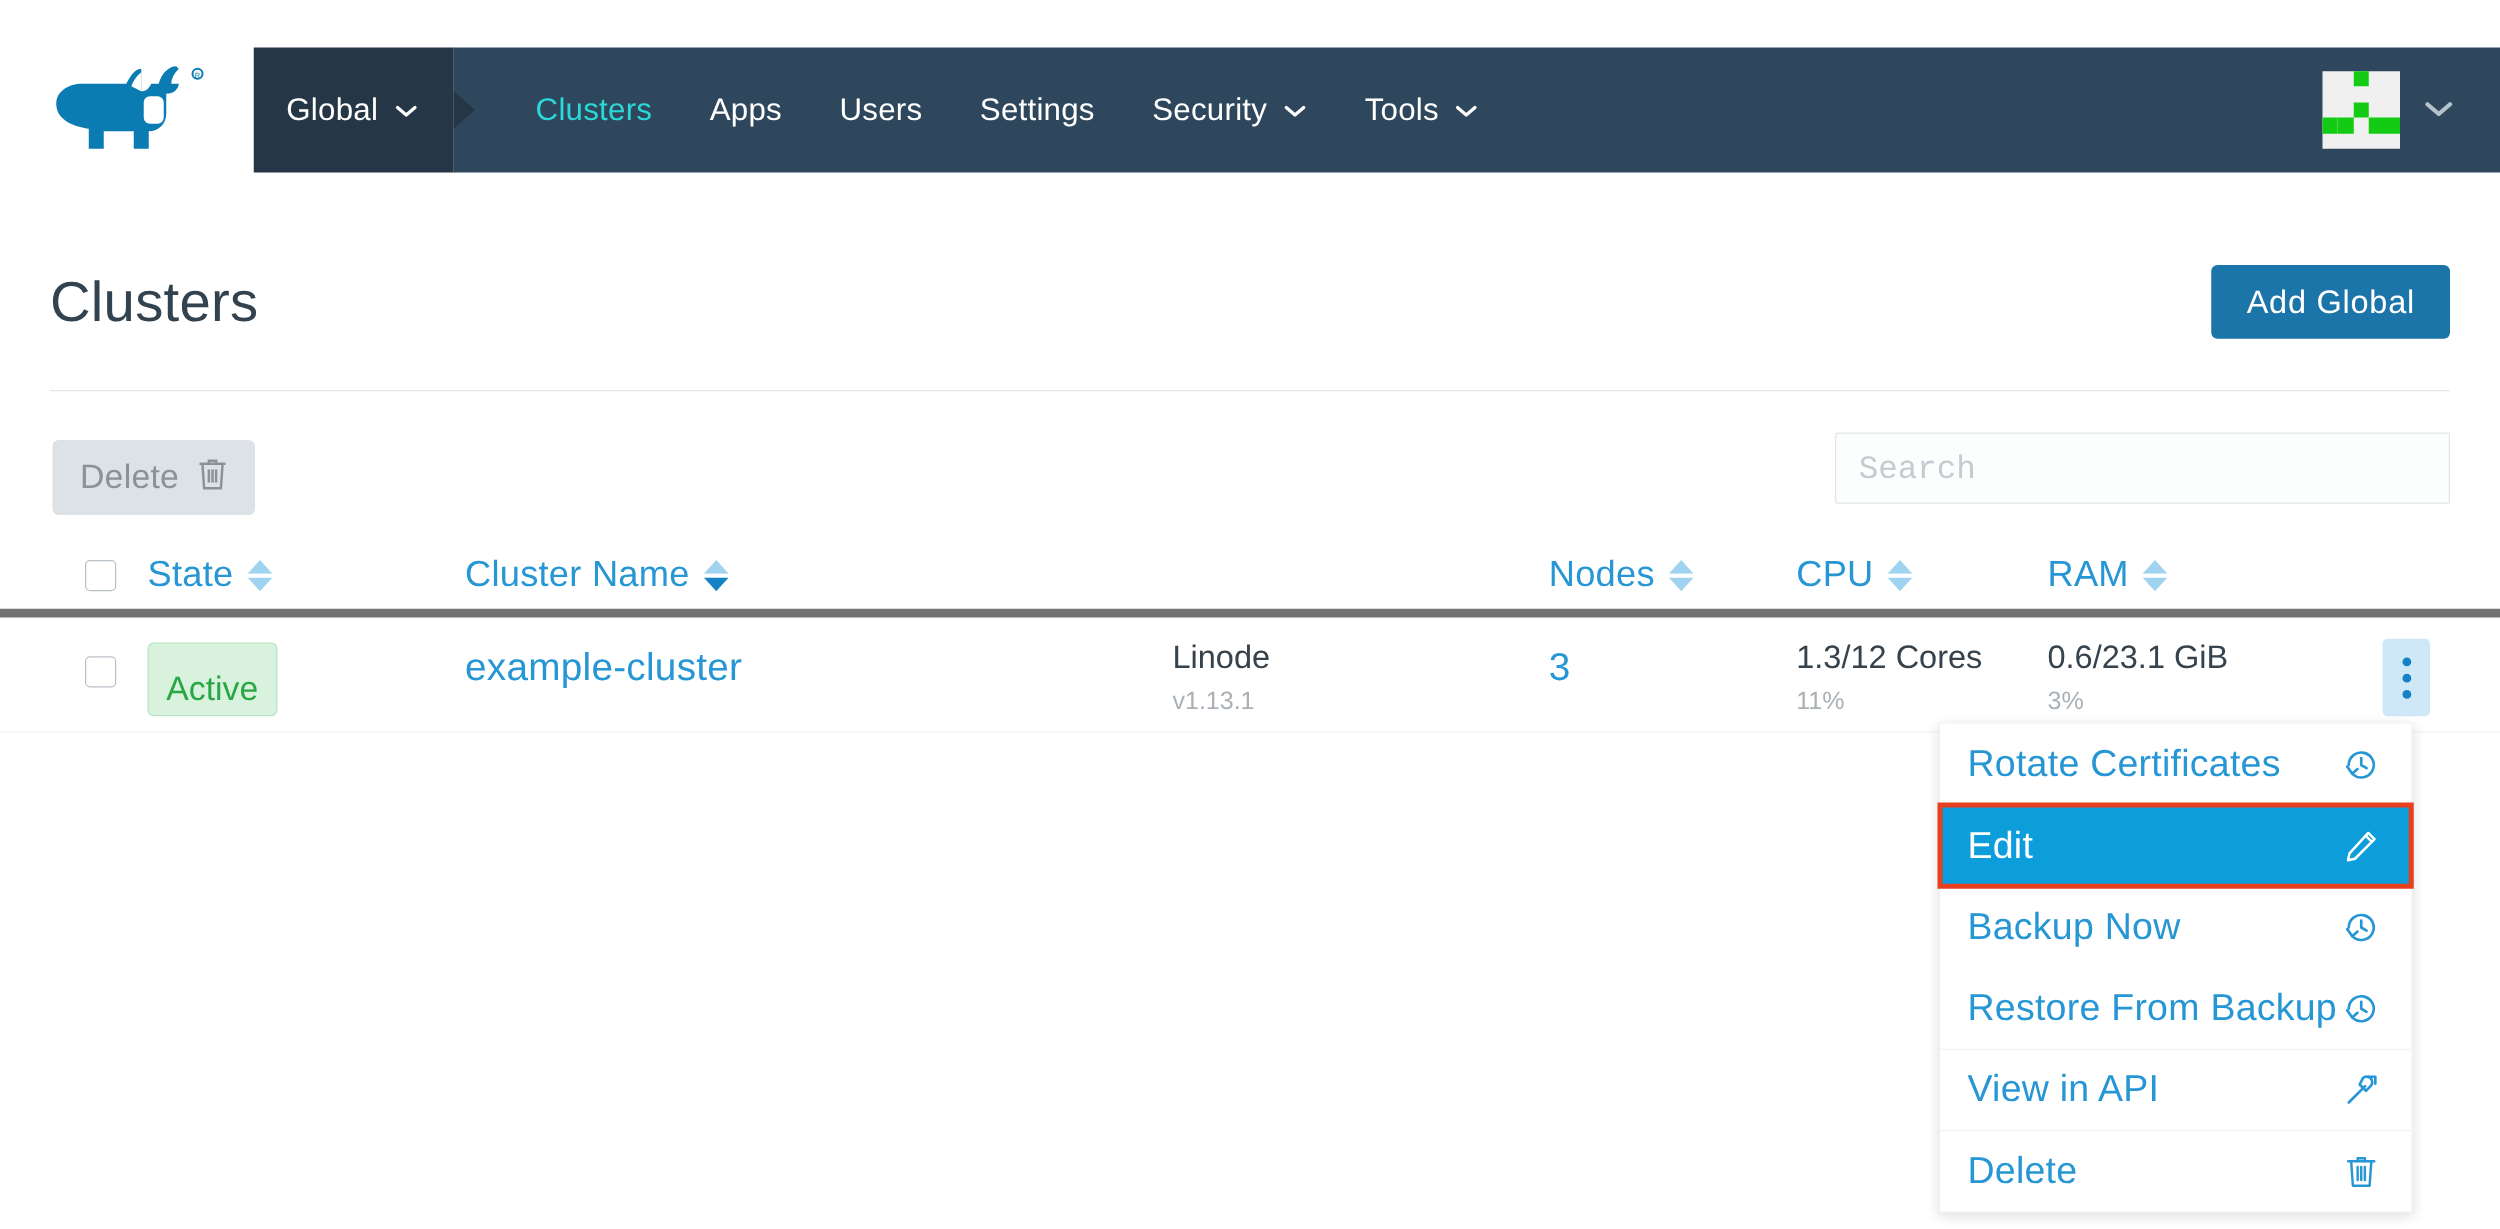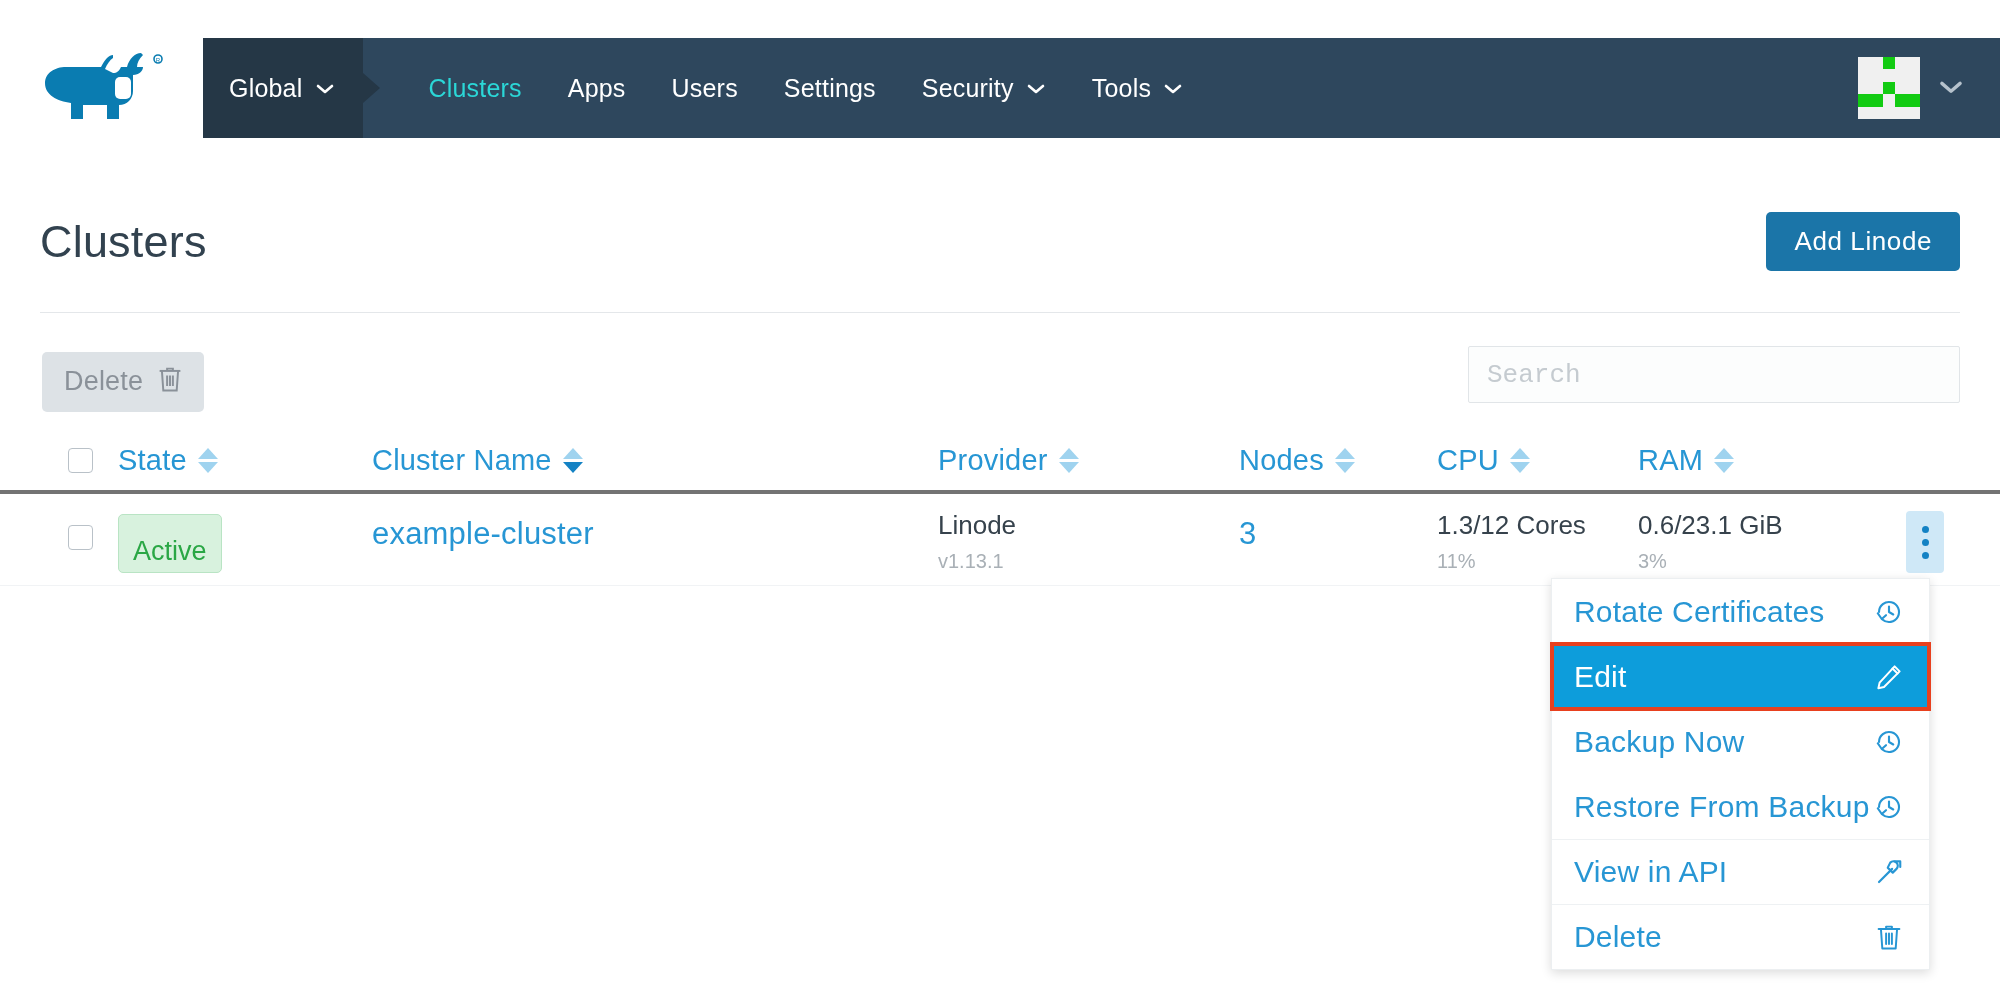--- a/index.html
+++ b/index.html
@@ -127,21 +127,21 @@
     width: 100%; height: 100%;
     padding: 0 18px;
     font-family: Liberation Mono, monospace;
   }
   .search-box input::placeholder { color: #c5cbd0; }
 
   
   .table { position: absolute; left: 0; top: 430px; width: 2000px; }
   .thead {
     position: relative; height: 64px;
-    border-bottom: 4px solid #737373;
+    border-bottom: 7px solid #737373;
     display: block;
   }
   .th {
     position: absolute; top: 0; height: 60px;
     display: flex; align-items: center; gap: 11px;
     color: #2796d4; font-size: 29px; letter-spacing: .2px;
     cursor: pointer; white-space: nowrap;
   }
   .sorter { display: flex; flex-direction: column; align-items: center; gap: 3px; }
   .sorter svg { display: block; }
@@ -295,21 +295,21 @@
           <svg class="chev" viewBox="0 0 20 12" style="width:26px;height:16px">
               <path d="M3 4 L10 10 L17 4"></path>
             </svg>
         </span>
       </div>
     </div>
   </div>
 
   <div class="page-head">
     <div class="page-title">Clusters</div>
-    <button class="btn-primary">Add Linode</button>
+    <button class="btn-primary">Add Global</button>
   </div>
   <div class="divider"></div>
 
   <div class="toolbar">
     <button class="btn-delete">
       <span>Delete</span>
       <span>
         <svg width="28" height="30" viewBox="0 0 24 26" fill="none" stroke="#8a9199" stroke-width="1.7">
           <path d="M3 6 H21"></path>
             <path d="M9.5 6 V4 H14.5 V6"></path>
@@ -348,31 +348,20 @@
         <span class="sorter active">
           <svg width="20" height="11" viewBox="0 0 20 11">
               <polygon class="tri-up" points="10,0 20,11 0,11"></polygon>
             </svg>
           <svg width="20" height="11" viewBox="0 0 20 11">
               <polygon class="tri-down" points="0,0 20,0 10,11"></polygon>
             </svg>
         </span>
       </div>
 
-      <div class="th" style="left:938px">
-        <span>Provider</span>
-        <span class="sorter">
-          <svg width="20" height="11" viewBox="0 0 20 11">
-              <polygon class="tri-up" points="10,0 20,11 0,11"></polygon>
-            </svg>
-          <svg width="20" height="11" viewBox="0 0 20 11">
-              <polygon class="tri-down" points="0,0 20,0 10,11"></polygon>
-            </svg>
-        </span>
-      </div>
 
       <div class="th" style="left:1239px">
         <span>Nodes</span>
         <span class="sorter">
           <svg width="20" height="11" viewBox="0 0 20 11">
               <polygon class="tri-up" points="10,0 20,11 0,11"></polygon>
             </svg>
           <svg width="20" height="11" viewBox="0 0 20 11">
               <polygon class="tri-down" points="0,0 20,0 10,11"></polygon>
             </svg>

